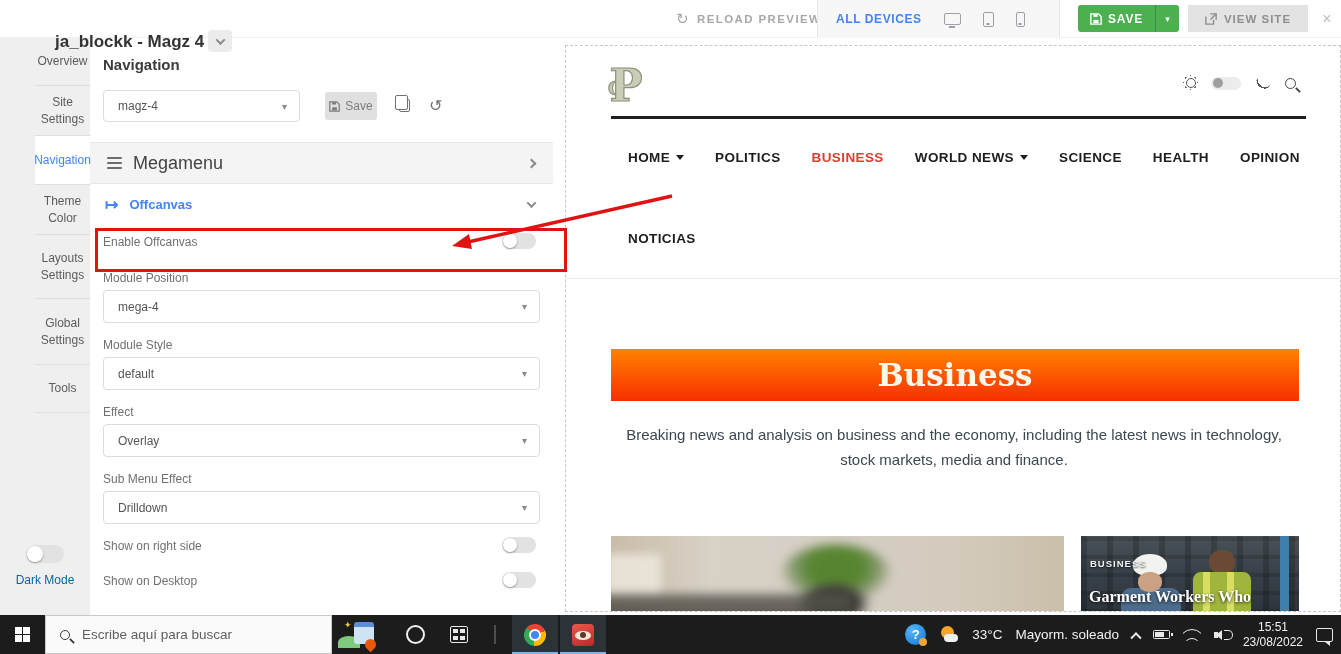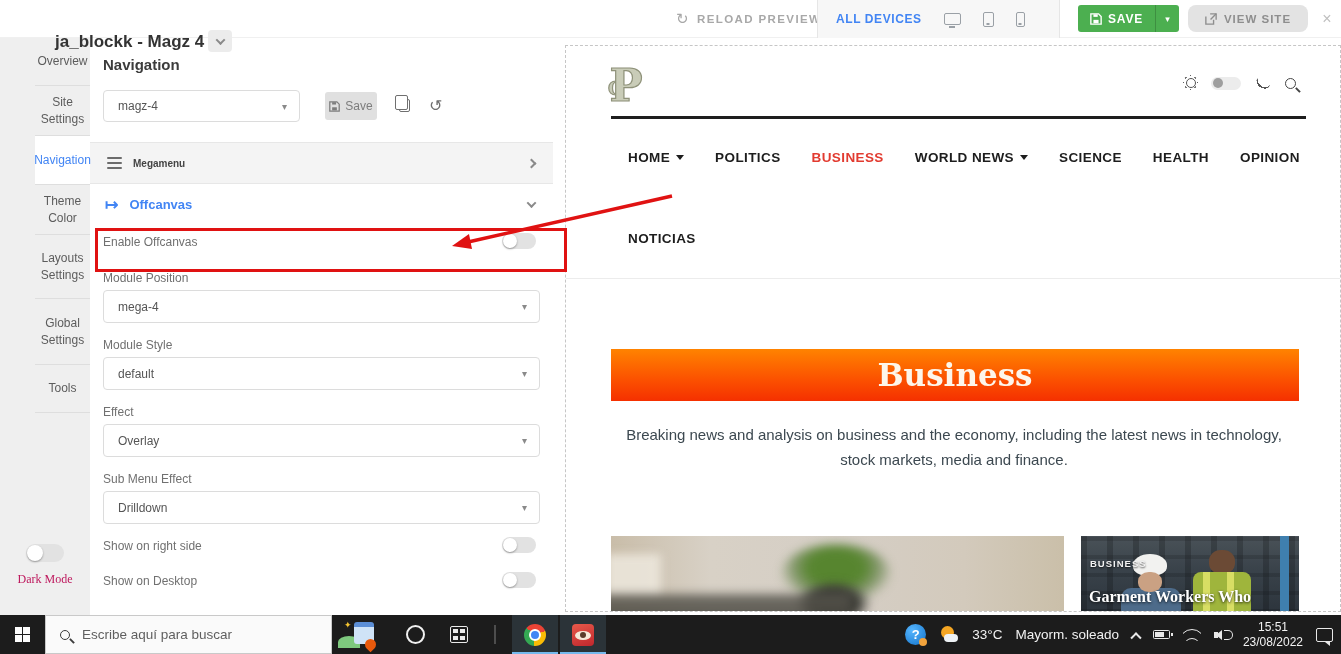--- a/index.html
+++ b/index.html
@@ -27,34 +27,34 @@
   .dev-monitor::after { content:""; position:absolute; left:4px; bottom:-4px; width:6px; height:2px; background:#9aa0a6; }
   .dev-tablet { width:11px; height:15px; }
   .dev-tablet::after, .dev-phone::after { content:""; position:absolute; left:50%; bottom:1px; transform:translateX(-50%);
       width:3px; height:1.6px; background:#9aa0a6; }
   .dev-phone { width:9px; height:15px; }
   .btn-save { position:absolute; left:1078px; top:5px; height:27px; display:flex; border-radius:3px; overflow:hidden; cursor:pointer; }
   .btn-save .main { background:#4caf50; color:#fff; font-size:12px; font-weight:bold; letter-spacing:0.8px;
                     display:flex; align-items:center; gap:6px; padding:0 12px; }
   .btn-save .caret { background:#4caf50; border-left:1px solid rgba(0,0,0,0.18); width:24px;
                      display:flex; align-items:center; justify-content:center; color:#fff; font-size:9px; }
-  .btn-view { position:absolute; left:1188px; top:5px; height:27px; width:120px; background:#e3e3e3; border-radius:8px;
+  .btn-view { position:absolute; left:1188px; top:5px; height:27px; width:120px; background:#e3e3e3; border-radius:0;
               display:flex; align-items:center; justify-content:center; gap:7px; color:#8e8e8e;
               font-size:11.5px; font-weight:bold; letter-spacing:1px; cursor:pointer; }
   .tb-close { position:absolute; right:3px; top:0; height:38px; width:22px; display:flex; align-items:center; justify-content:center;
               color:#c0c0c0; font-size:16px; cursor:pointer; }
 
   
   #sidebar { position:absolute; left:0; top:38px; width:90px; height:577px; background:#efefef; z-index:20;padding-left:35px; }
   .sb-item { display:flex; align-items:center; justify-content:center; text-align:center;
              font-size:12px; color:#5c5c5c; border-bottom:1px solid #dedede; cursor:pointer; padding:4px 6px; line-height:1.35; }
   .sb-item.active { background:#fff; color:#4285f4; }
   .sb-darkmode { position:absolute; left:0; bottom:28px; width:90px; text-align:center; }
   .sb-darkmode .switch { margin:0 auto 10px auto; }
-  .sb-dark-label { font-size:12px; color:#be185d;font-family:Liberation Serif, serif; }
+  .sb-dark-label { font-size:12px; color:#0369a1; }
 
   
   .switch { position:relative; width:34px; height:16px; background:#e2e2e2; border-radius:9px; cursor:pointer; }
   .switch::after { content:""; position:absolute; left:1px; top:1px; width:14px; height:14px; border-radius:50%;
                    background:#fff; box-shadow:0 1px 2px rgba(0,0,0,0.35); }
   .switch.big { width:38px; height:18px; }
   .switch.big::after { width:16px; height:16px; }
 
   
   #panel { position:absolute; left:90px; top:38px; width:463px; height:577px; background:#fff; z-index:15; }
@@ -70,21 +70,21 @@
   .copy-ico { position:relative; width:11px; height:13px; border:1.5px solid #6f6f6f; border-radius:2px; background:#fff; }
   .copy-ico::before { content:""; position:absolute; left:-5px; top:-5px; width:11px; height:13px;
                       border:1.5px solid #6f6f6f; border-radius:2px; background:#fff; }
   .redo-glyph { font-size:16px; color:#6f6f6f; transform:scaleX(-1); display:inline-block; }
 
   .sec-megamenu { position:absolute; left:0; top:104px; width:463px; height:42px; background:#f4f4f4;
                   border-top:1px solid #e7e7e7; border-bottom:1px solid #e7e7e7;
                   display:flex; align-items:center; cursor:pointer; }
   .hamburger { width:15px; margin-left:17px; display:flex; flex-direction:column; gap:3px; }
   .hamburger span { height:2px; background:#6c6c6c; border-radius:1px; }
-  .sec-megamenu .lbl { margin-left:11px; font-size:10px; font-weight:bold; color:#444; }
+  .sec-megamenu .lbl { margin-left:11px; font-size:18px; font-weight:normal; color:#444; }
   .sec-chev { position:absolute; right:18px; }
   .sec-offcanvas { position:absolute; left:0; top:146px; width:463px; height:40px; background:#fff;
                    display:flex; align-items:center; cursor:pointer; }
   .off-ico { margin-left:15px; color:#4285f4; font-size:16px; font-weight:bold; }
   .sec-offcanvas .lbl { margin-left:11px; font-size:13px; font-weight:bold; color:#4285f4; }
 
   .field-label { position:absolute; left:13px; font-size:12px; color:#707070; }
   .toggle-row-label { position:absolute; left:13px; font-size:12px; color:#707070; }
   .row-toggle { position:absolute; left:412px; }
 

